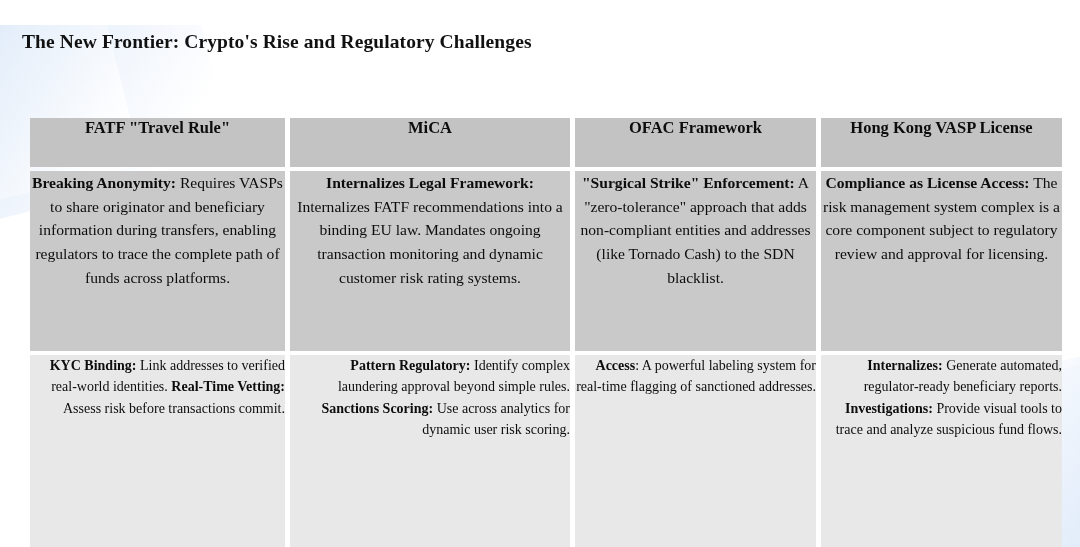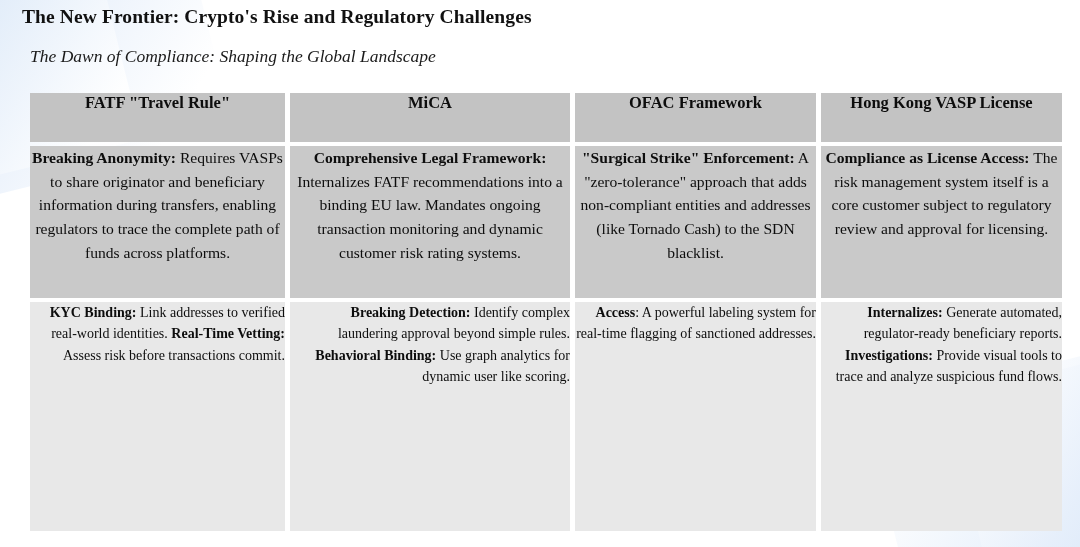--- a/index.html
+++ b/index.html
@@ -14,20 +14,21 @@
     overflow: hidden;
     position: relative;
   }
 
   
   #slide {
     position: absolute;
     inset: 0;
     background: #ffffff;
     overflow: hidden;
+    margin-top: 25px;
   }
   .corner-tl {
     position: absolute;
     left: -130px;
     top: -150px;
     width: 330px;
     height: 330px;
     background: linear-gradient(135deg, #cfe0f3 0%, #dce9f7 38%, #eef4fc 62%, #ffffff 88%);
     transform: rotate(-14deg);
     pointer-events: none;
@@ -111,21 +112,21 @@
     height: 49px;
     text-align: center;
     font-size: 16.5px;
     font-weight: bold;
     color: #0d0d0d;
     vertical-align: middle;
     padding: 0 6px;
   }
   .r1cell {
     background: #c9c9c9;
-    height: 152px;
+    height: 180px;
     text-align: center;
     font-size: 15.6px;
     line-height: 1.52;
     color: #0d0d0d;
     padding: 8px 12px 6px 12px;
   }
   .r2cell {
     background: #e8e8e8;
     height: 229px;
     text-align: right;
@@ -164,21 +165,20 @@
 <body>
 
 <div id="slide">
 
   <div class="corner-tl"></div>
   <div class="corner-tl2"></div>
   <div class="corner-br"></div>
   <div class="corner-br2"></div>
 
   <div id="title">The New Frontier: Crypto's Rise and Regulatory Challenges</div>
-  <div id="subtitle">The Dawn of Compliance: Shaping the Global Landscape</div>
 
   <table id="matrix">
     <colgroup>
       <col class="c1">
         <col class="c2">
         <col class="c3">
         <col class="c4">
     </colgroup>
     <thead>
       <tr>
@@ -187,35 +187,35 @@
         <th class="hcell">OFAC Framework</th>
         <th class="hcell">Hong Kong VASP License</th>
       </tr>
     </thead>
     <tbody id="tbody">
         <tr>
           <td class="r1cell">
             <div class="cell-inner"><b>Breaking Anonymity:</b><span> Requires VASPs to share originator and beneficiary information during transfers, enabling regulators to trace the complete path of funds across platforms.</span></div>
           </td>
           <td class="r1cell">
-            <div class="cell-inner"><b>Comprehensive Legal Framework:</b><span> Internalizes FATF recommendations into a binding EU law. Mandates ongoing transaction monitoring and dynamic customer risk rating systems.</span></div>
+            <div class="cell-inner"><b>Internalizes Legal Framework:</b><span> Internalizes FATF recommendations into a binding EU law. Mandates ongoing transaction monitoring and dynamic customer risk rating systems.</span></div>
           </td>
           <td class="r1cell">
             <div class="cell-inner"><b>"Surgical Strike" Enforcement:</b><span> A "zero-tolerance" approach that adds non-compliant entities and addresses (like Tornado Cash) to the SDN  blacklist.</span></div>
           </td>
           <td class="r1cell">
-            <div class="cell-inner"><b>Compliance as License Access:</b><span> The risk management system itself is a core customer subject to regulatory review and approval for licensing.</span></div>
+            <div class="cell-inner"><b>Compliance as License Access:</b><span> The risk management system complex is a core component subject to regulatory review and approval for licensing.</span></div>
           </td>
         </tr>
         <tr>
           <td class="r2cell">
             <div class="cell-inner"><b>KYC Binding:</b><span> Link addresses to verified real-world identities. </span><b>Real-Time Vetting:</b><span> Assess risk before transactions commit.</span></div>
           </td>
           <td class="r2cell">
-            <div class="cell-inner"><b>Breaking Detection:</b><span> Identify complex laundering approval beyond simple rules. </span><b>Behavioral Binding:</b><span> Use graph analytics for dynamic user like scoring.</span></div>
+            <div class="cell-inner"><b>Pattern Regulatory:</b><span> Identify complex laundering approval beyond simple rules. </span><b>Sanctions Scoring:</b><span> Use across analytics for dynamic user risk scoring.</span></div>
           </td>
           <td class="r2cell">
             <div class="cell-inner"><b>Access</b><span>: A powerful labeling system for real-time flagging of sanctioned addresses.</span></div>
           </td>
           <td class="r2cell">
             <div class="cell-inner"><b>Internalizes:</b><span> Generate automated, regulator-ready beneficiary reports. </span><b>Investigations:</b><span> Provide visual tools to trace and analyze suspicious fund flows.</span></div>
           </td>
         </tr>
       </tbody>
   </table>

